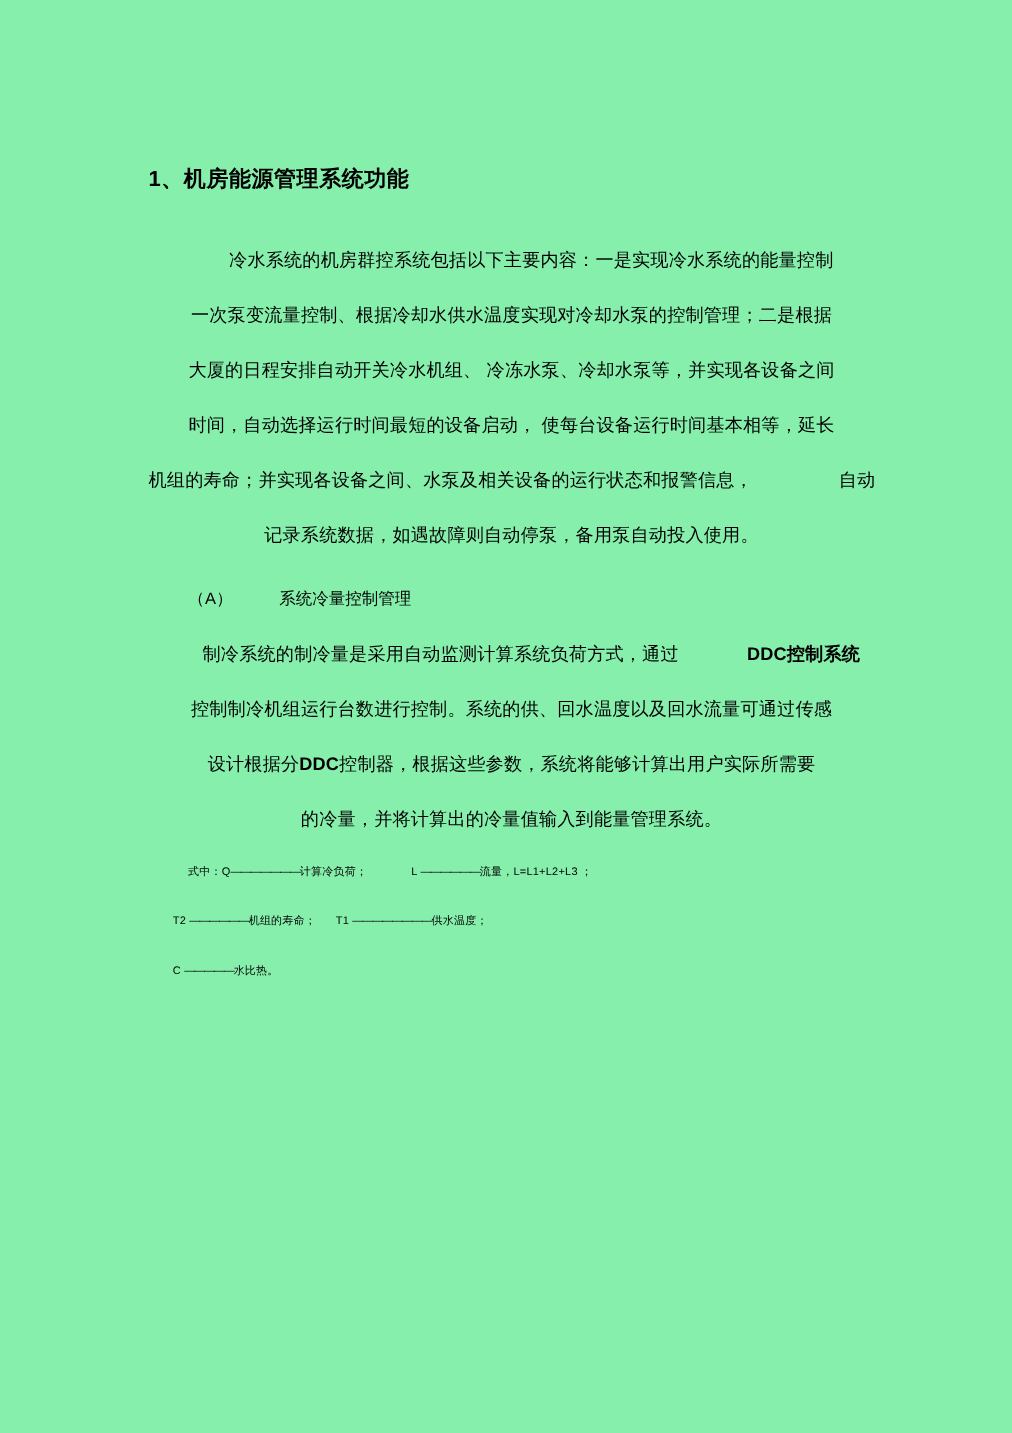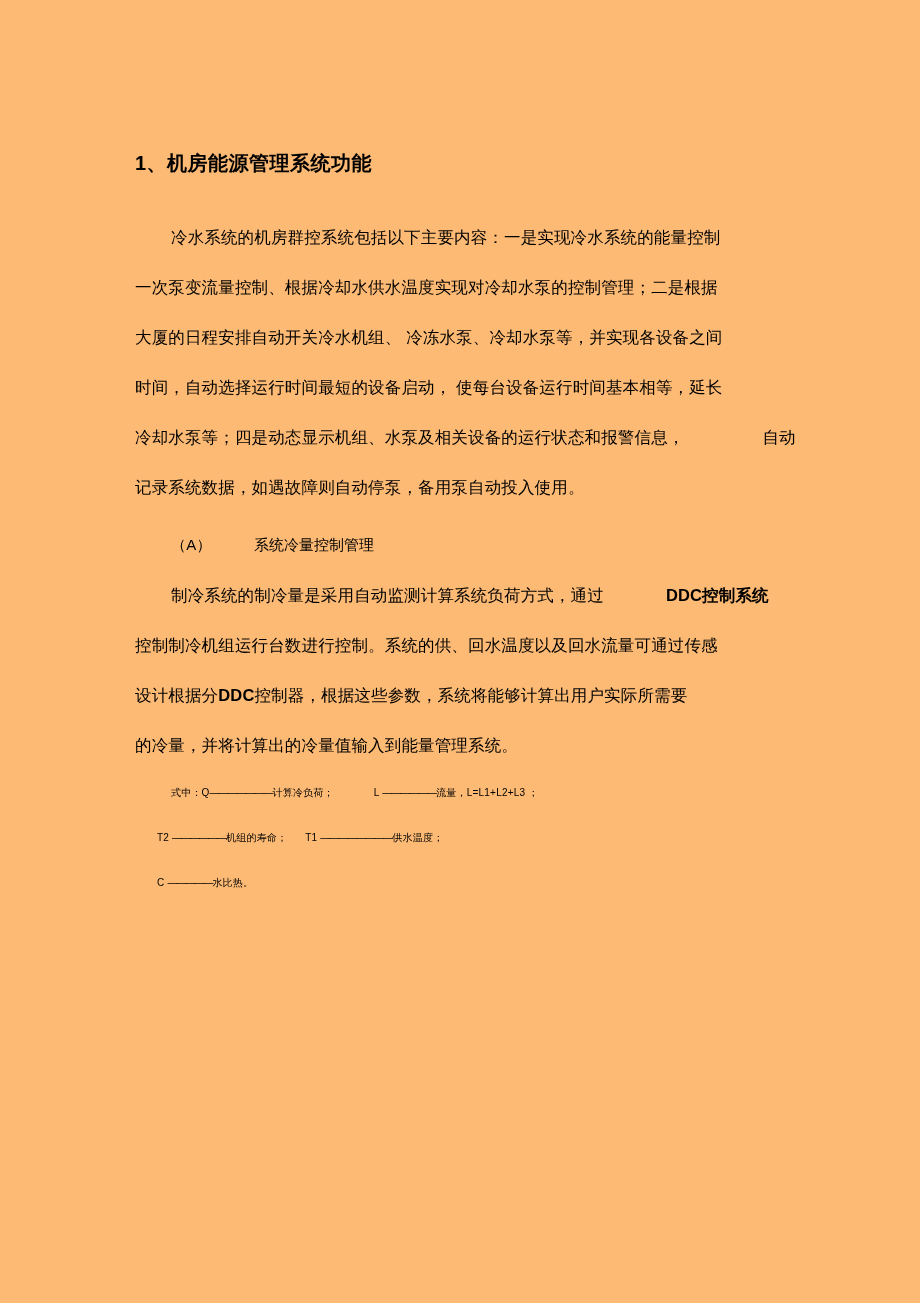--- a/index.html
+++ b/index.html
@@ -4,21 +4,21 @@
 <style>
   html, body {
     margin: 0;
     padding: 0;
     background: #ffffff;
   }
   .page {
     position: relative;
     width: 920px;
     height: 1303px;
-    background: #fdba74;
+    background: #86efac;
     overflow: hidden;
     font-family: "Liberation Sans", "DejaVu Sans", sans-serif;
     color: #000000;
   }
   .content {
     position: absolute;
     left: 135px;
     top: 148px;
     width: 660px;
   }
@@ -36,20 +36,21 @@
   
   .para {
     margin: 0;
   }
   .tline {
     font-size: 16.5px;
     line-height: 50px;
     height: 50px;
     white-space: pre;
     letter-spacing: 0.15px;
+    text-align: center;
   }
   .tline.indent {
     text-indent: 36px;
   }
 
   
   .sub-head {
     font-size: 15px;
     line-height: 50px;
     height: 50px;
@@ -111,21 +112,21 @@
 <div class="page">
   <div class="content">
 
     <h1 class="doc-heading">1、机房能源管理系统功能</h1>
 
     <div class="para">
       <div class="tline indent">冷水系统的机房群控系统包括以下主要内容：一是实现冷水系统的能量控制</div>
       <div class="tline">一次泵变流量控制、根据冷却水供水温度实现对冷却水泵的控制管理；二是根据</div>
       <div class="tline">大厦的日程安排自动开关冷水机组、 冷冻水泵、冷却水泵等，并实现各设备之间</div>
       <div class="tline">时间，自动选择运行时间最短的设备启动， 使每台设备运行时间基本相等，延长</div>
-      <div class="tline"><span>冷却水泵等；四是动态显示机组、水泵及相关设备的运行状态和报警信息，</span><span class="gap-wider"></span><span>自动</span></div>
+      <div class="tline"><span>机组的寿命；并实现各设备之间、水泵及相关设备的运行状态和报警信息，</span><span class="gap-wider"></span><span>自动</span></div>
       <div class="tline">记录系统数据，如遇故障则自动停泵，备用泵自动投入使用。</div>
     </div>
 
     <div class="sub-head"><span class="sub-label">（A）</span><span class="sub-gap"></span><span>系统冷量控制管理</span></div>
 
     <div class="para">
       <div class="tline indent"><span>制冷系统的制冷量是采用自动监测计算系统负荷方式，通过</span><span class="gap-wide"></span><span class="bold">DDC控制系统</span></div>
       <div class="tline">控制制冷机组运行台数进行控制。系统的供、回水温度以及回水流量可通过传感</div>
       <div class="tline"><span>设计根据分</span><span class="bold">DDC</span><span>控制器，根据这些参数，系统将能够计算出用户实际所需要</span></div>
       <div class="tline">的冷量，并将计算出的冷量值输入到能量管理系统。</div>

